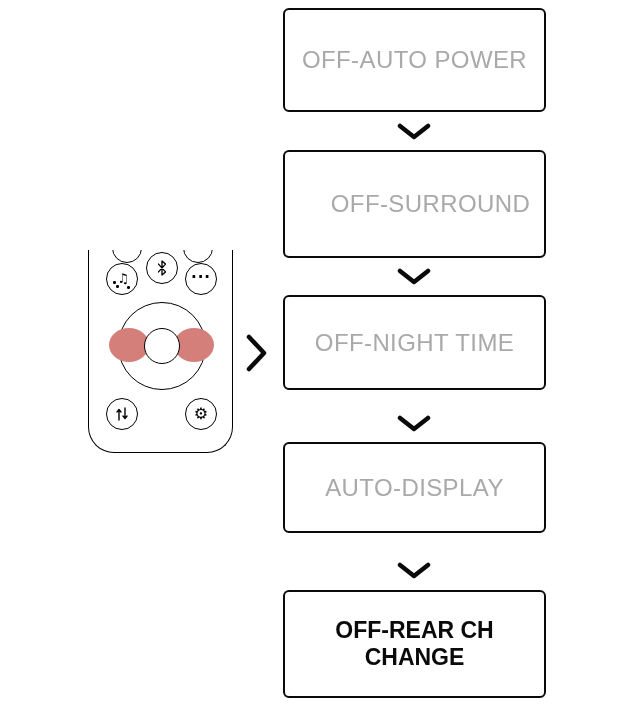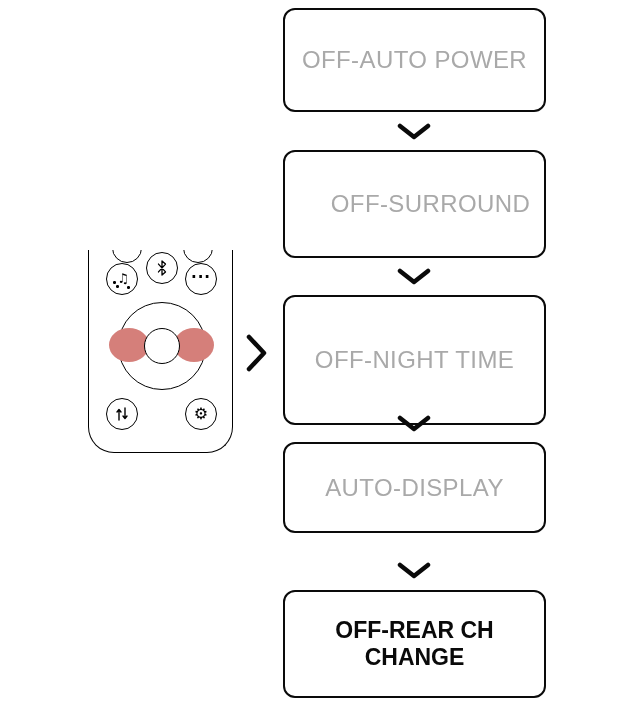--- a/index.html
+++ b/index.html
@@ -50,28 +50,28 @@
     position:absolute;left:25px;top:25px;width:34px;height:34px;border-radius:50%;
     background:#fff;border:1.4px solid #000;
   }
 
   
   .pointer{position:absolute;left:245px;top:333px;}
 
   
   .flow-box{
     position:absolute;left:283px;width:263px;
-    border:2px solid #0a0a0a;border-radius:12px;background:#fff;
+    border:2px solid #0a0a0a;border-radius:6px;background:#fff;
     display:flex;align-items:center;justify-content:center;
     font-size:24px;color:#a9a9a9;letter-spacing:0.4px;text-align:center;
     box-sizing:border-box;
   }
   .fb1{top:8px;height:104px;}
   .fb2{top:150px;height:108px;padding-left:32px;}
-  .fb3{top:295px;height:130px;}
+  .fb3{top:295px;height:95px;}
   .fb4{top:442px;height:91px;}
   .fb5{top:590px;height:108px;color:#0a0a0a;font-weight:bold;font-size:23px;letter-spacing:0;}
   .flow-arrow{position:absolute;left:397px;}
   .fa1{top:123px;} .fa2{top:268px;} .fa3{top:415px;} .fa4{top:562px;}
 </style>
 </head>
 <body>
 
 <div class="canvas">
 

